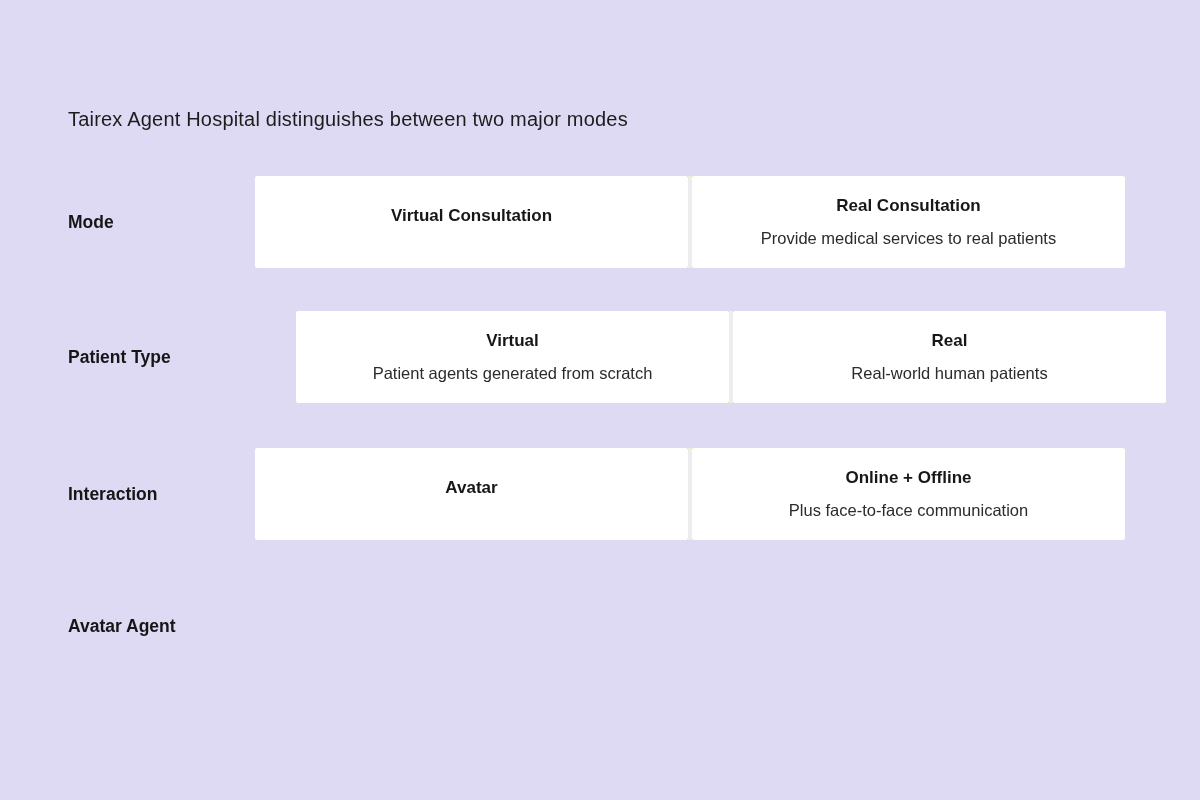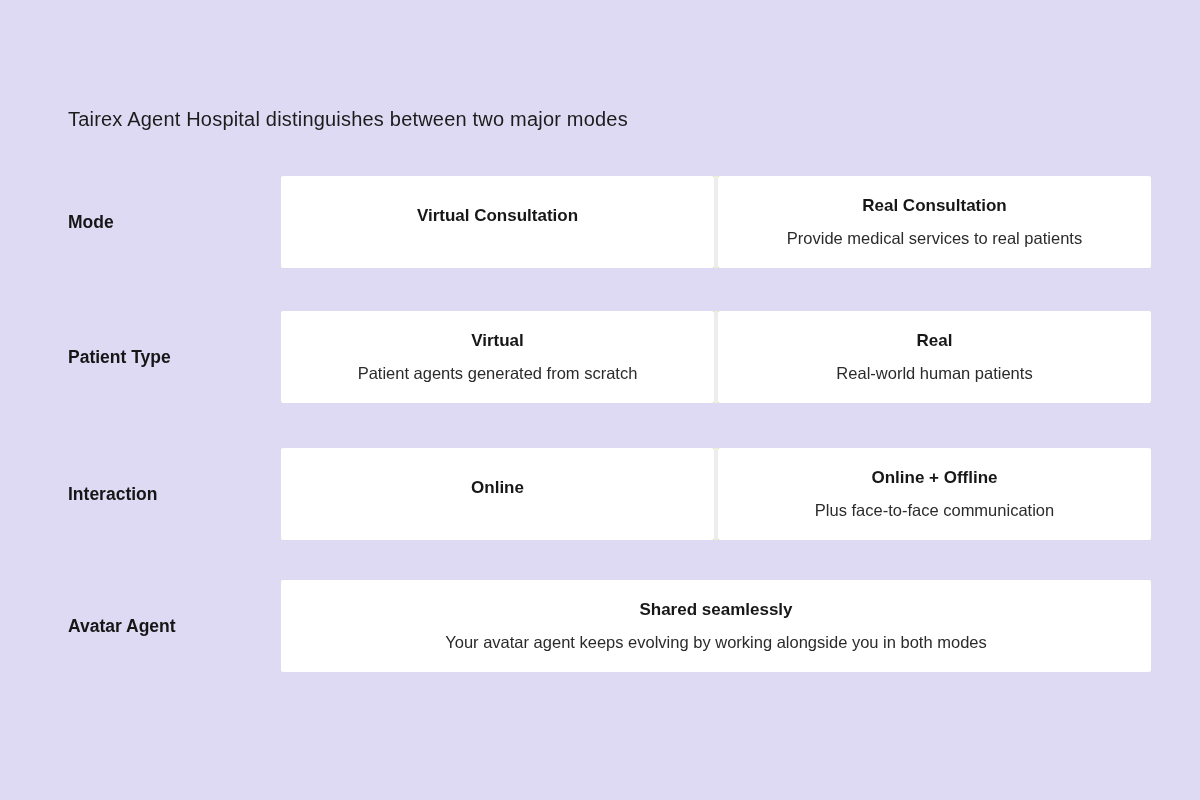--- a/index.html
+++ b/index.html
@@ -27,24 +27,24 @@
     position: absolute;
     left: 0;
     top: 176px;
     width: 1200px;
   }
   .row {
     display: flex;
     height: 92px;
     margin-bottom: 43px;
   }
-  .row:nth-child(2) { margin-bottom: 45px; }
+  .row:nth-child(2) { margin-bottom: 45px; gap: 41px; }
   .row:nth-child(3) { margin-bottom: 40px; border-radius: 6px; }
   .row-label {
-    width: 281px;
+    width: 255px;
     padding-left: 68px;
     display: flex;
     align-items: center;
     font-weight: 700;
     font-size: 17.5px;
     color: #161616;
   }
   .cards {
     width: 870px;
     display: flex;
@@ -113,34 +113,28 @@
           <div class="cell-heading">Real</div>
           <div class="cell-desc">Real-world human patients</div>
         </div>
       </div>
     </div>
 
     <div class="row">
       <div class="row-label">Interaction</div>
       <div class="cards">
         <div class="cell">
-          <div class="cell-heading">Online</div>
+          <div class="cell-heading">Avatar</div>
         </div>
         <div class="divider"></div>
         <div class="cell">
           <div class="cell-heading">Online + Offline</div>
           <div class="cell-desc">Plus face-to-face communication</div>
         </div>
       </div>
     </div>
 
     <div class="row">
       <div class="row-label">Avatar Agent</div>
-      <div class="cards">
-        <div class="cell">
-          <div class="cell-heading">Shared seamlessly</div>
-          <div class="cell-desc">Your avatar agent keeps evolving by working alongside you in both modes</div>
-        </div>
-      </div>
     </div>
 
   </div>
 </div>
 
 </body></html>

